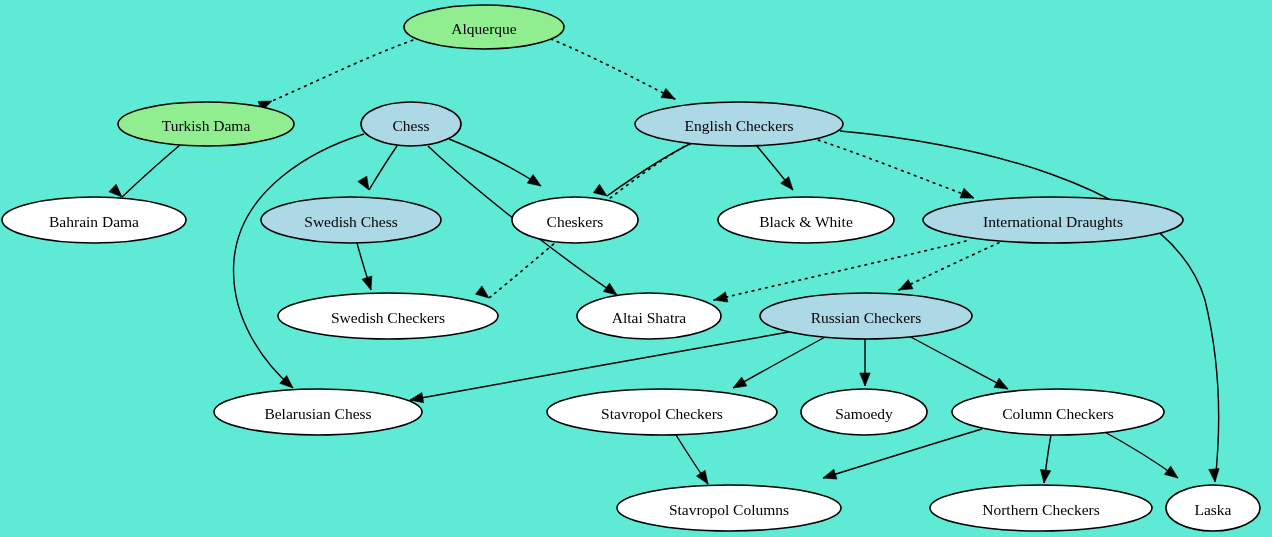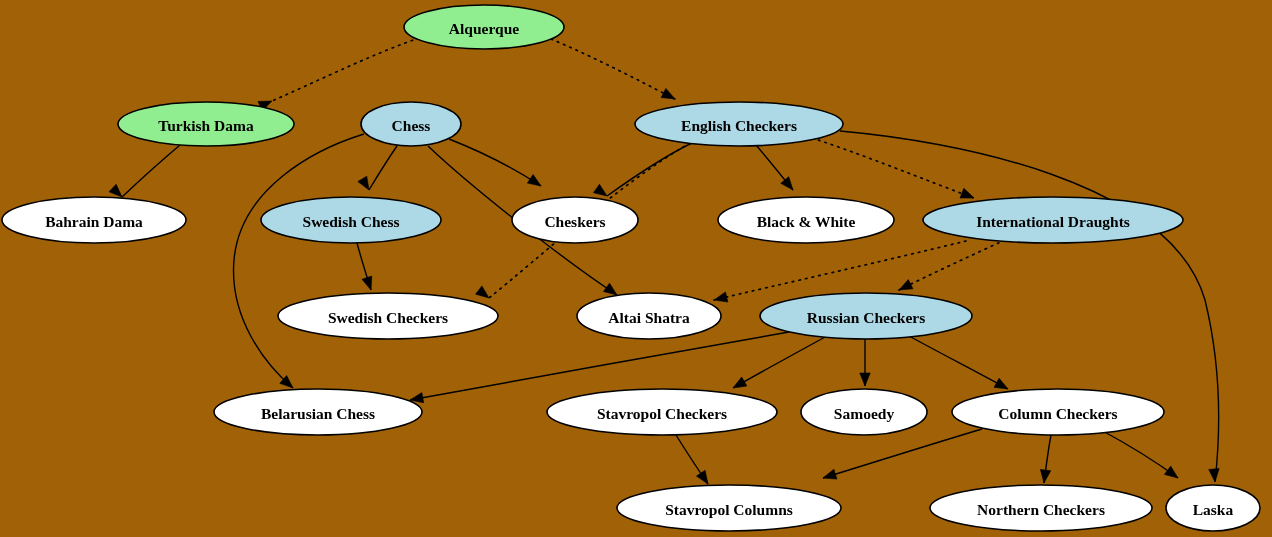--- a/index.html
+++ b/index.html
@@ -4,24 +4,23 @@
 <style>
   html, body {
     margin: 0;
     padding: 0;
     background: #ffffff;
   }
   #graph-root {
     position: relative;
     width: 1272px;
     height: 537px;
-    background: #a16207;
+    background: #5eead4;
     font-family: "Liberation Serif", "DejaVu Serif", serif;
     overflow: hidden;
-    font-weight: bold;
   }
   svg#graph-canvas {
     position: absolute;
     top: 0;
     left: 0;
     width: 1272px;
     height: 537px;
     display: block;
   }
   .node-ellipse {

